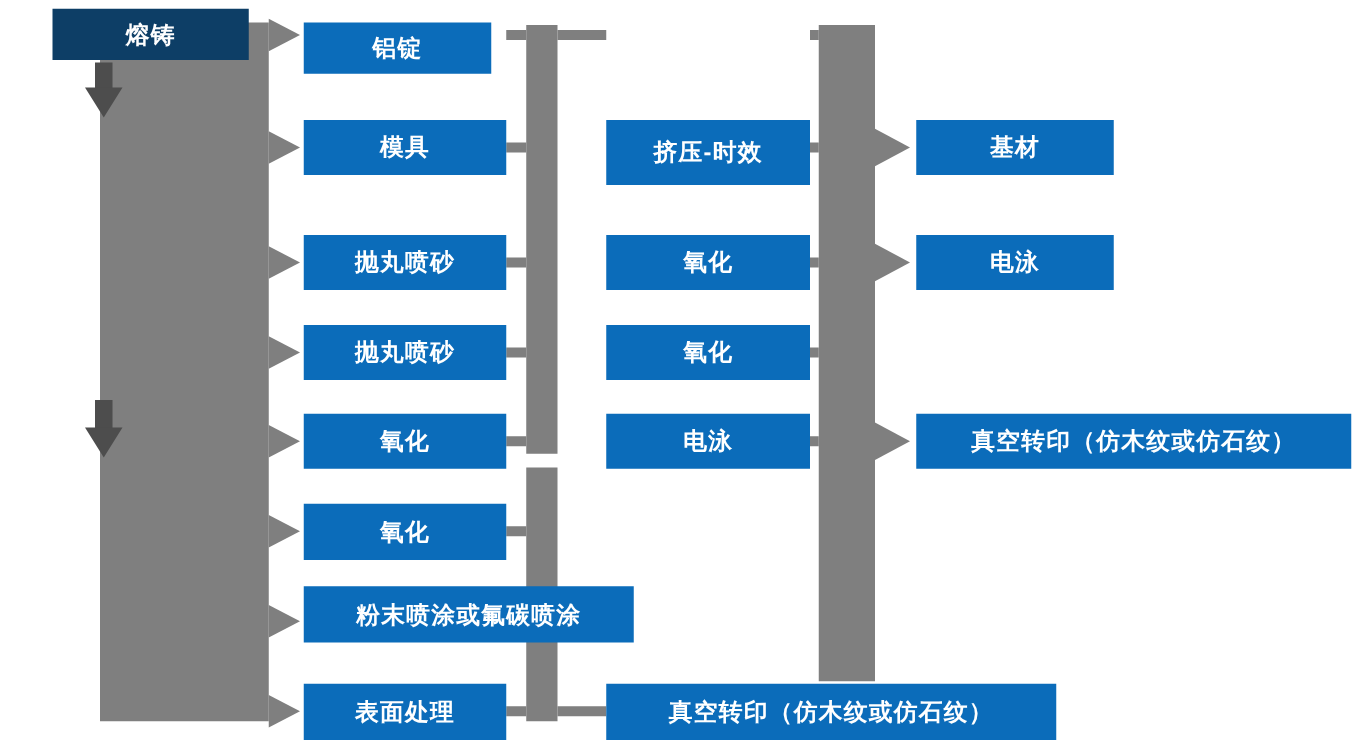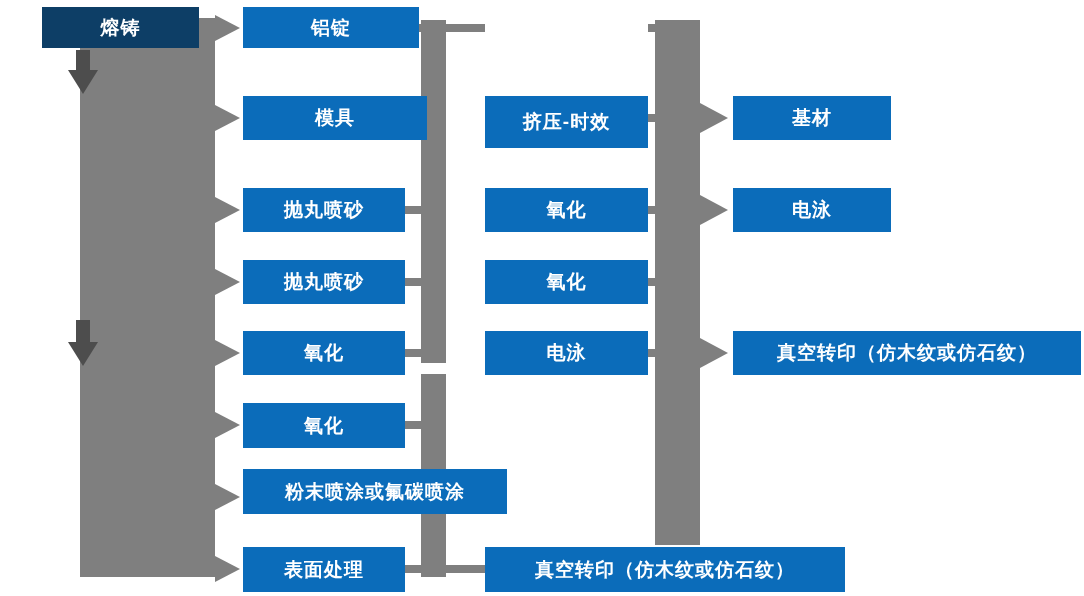--- a/index.html
+++ b/index.html
@@ -78,22 +78,22 @@
   <div class="arrow-right big" style="left:700px;top:195px"></div>
   <div class="arrow-right big" style="left:700px;top:338px"></div>
 
   <div class="shaft" style="left:76px;top:50px;width:14px;height:22px"></div>
   <div class="arrow-down" style="left:68px;top:70px"></div>
   <div class="shaft" style="left:76px;top:320px;width:14px;height:24px"></div>
   <div class="arrow-down" style="left:68px;top:342px"></div>
 
   <div class="node dark" style="left:5px;top:7px;width:157px;height:41px">熔铸</div>
 
-  <div class="node blue" style="left:243px;top:7px;width:176px;height:41px">铝锭</div>
-  <div class="node blue" style="left:243px;top:96px;width:184px;height:44px">模具</div>
+  <div class="node blue" style="left:243px;top:18px;width:150px;height:41px">铝锭</div>
+  <div class="node blue" style="left:243px;top:96px;width:162px;height:44px">模具</div>
   <div class="node blue" style="left:243px;top:188px;width:162px;height:44px">抛丸喷砂</div>
   <div class="node blue" style="left:243px;top:260px;width:162px;height:44px">抛丸喷砂</div>
   <div class="node blue" style="left:243px;top:331px;width:162px;height:44px">氧化</div>
   <div class="node blue" style="left:243px;top:403px;width:162px;height:45px">氧化</div>
   <div class="node blue" style="left:243px;top:469px;width:264px;height:45px">粉末喷涂或氟碳喷涂</div>
   <div class="node blue" style="left:243px;top:547px;width:162px;height:45px">表面处理</div>
 
   <div class="node blue" style="left:485px;top:96px;width:163px;height:52px">挤压-时效</div>
   <div class="node blue" style="left:485px;top:188px;width:163px;height:44px">氧化</div>
   <div class="node blue" style="left:485px;top:260px;width:163px;height:44px">氧化</div>

